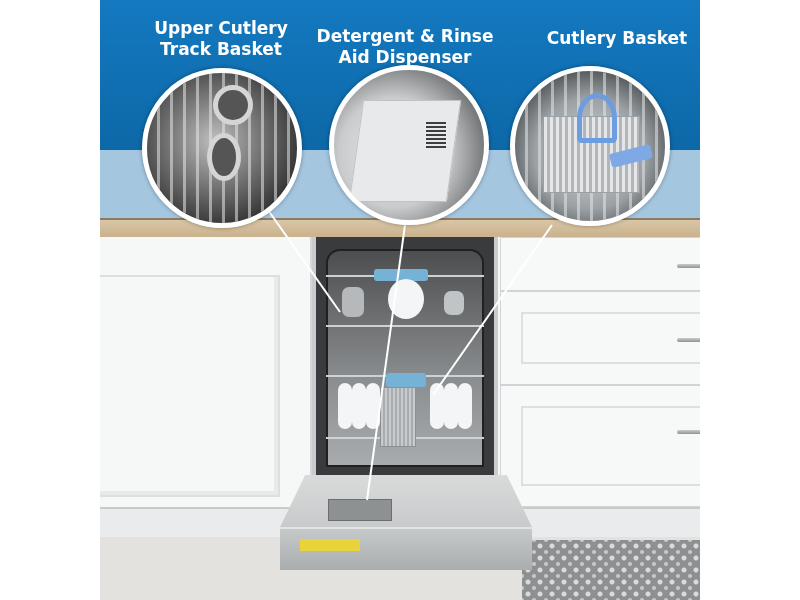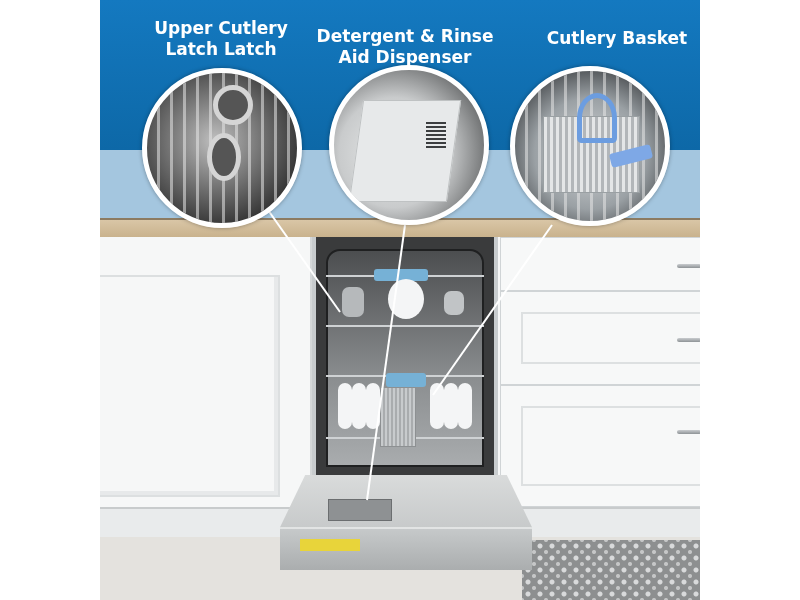--- a/index.html
+++ b/index.html
@@ -120,21 +120,21 @@
 
   <div class="circle c3">
     <div class="bars"></div>
     <div class="basket"></div>
     <div class="basket-handle"></div>
     <div class="basket-side"></div>
   </div>
 
   <div class="callout" style="left:36px; top:18px; width:170px;">
     <div>Upper Cutlery</div>
-    <div>Latch Latch</div>
+    <div>Track Basket</div>
   </div>
   <div class="callout" style="left:205px; top:18px; width:200px;margin-top:8px;">
     <div>Detergent &amp; Rinse</div>
     <div>Aid Dispenser</div>
   </div>
   <div class="callout" style="left:427px; top:28px; width:180px;">
     <div>Cutlery Basket</div>
   </div>
 </div>
 

